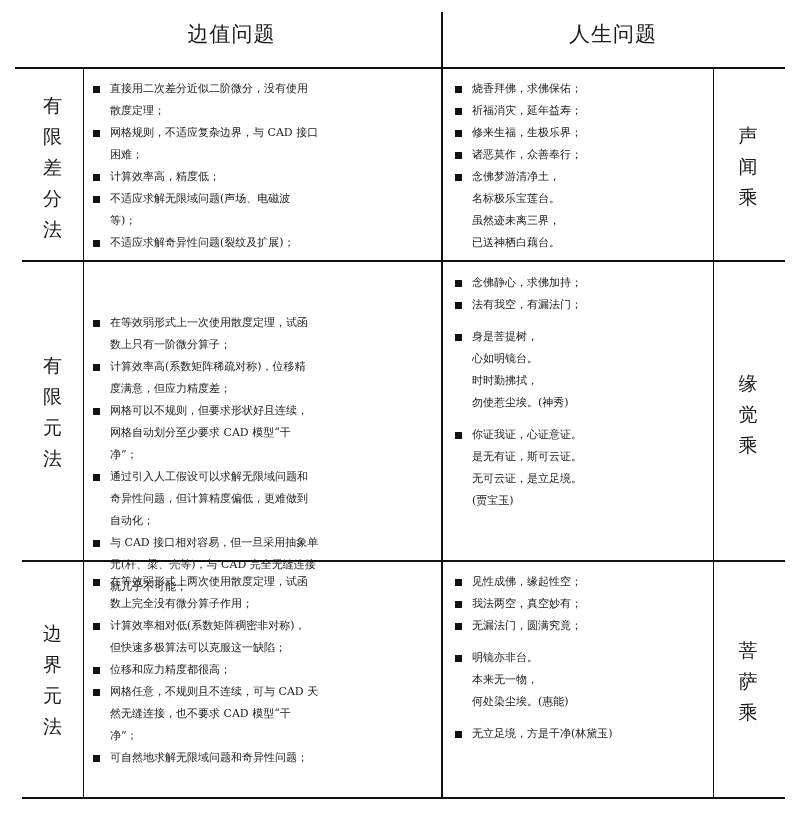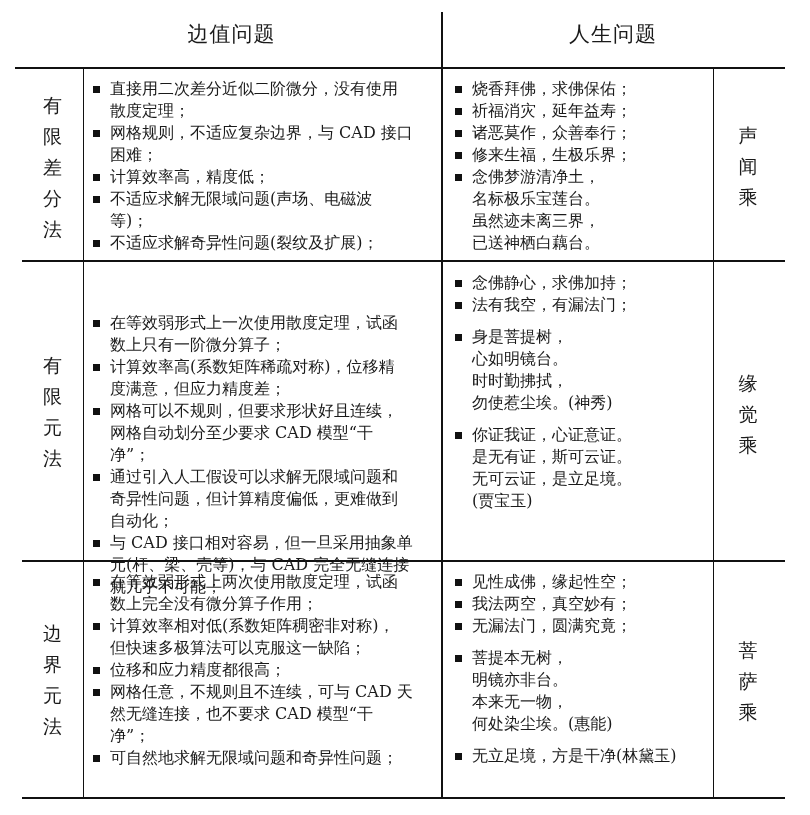--- a/index.html
+++ b/index.html
@@ -10,21 +10,21 @@
   .vline { position: absolute; width: 1px; background: #111; }
   .vline.thick { width: 2px; }
   .header-title { position: absolute; top: 20px; font-size: 21px; text-align: center;
                   letter-spacing: 1px; font-family: "DejaVu Sans", "Liberation Sans", sans-serif; font-weight: normal; }
   .row-label { position: absolute; left: 22px; width: 61px; text-align: center;
                font-size: 19px; line-height: 31px; }
   .row-label span { display: block; }
   .vehicle { position: absolute; left: 713px; width: 70px; text-align: center;
              font-size: 19px; line-height: 31px; }
   .vehicle span { display: block; }
-  .cell { position: absolute; font-size: 16px; line-height: 22px; }
+  .cell { position: absolute; font-size: 11px; line-height: 22px; }
   .bullets { list-style: none; margin: 0; padding: 0; }
   .bullets li { position: relative; padding-left: 22px; }
   .bullets li::before { content: ""; position: absolute; left: 5px; top: 8px;
                         width: 7px; height: 7px; background: #111; }
   .bullets li.gap { margin-top: 10px; }
   .bullets li .ln { display: block; }
   .just { text-align: justify; text-align-last: left; }
 </style>
 </head>
 <body>
@@ -75,24 +75,24 @@
   </div>
   <div class="cell" style="left:450px;top:78px;width:260px;">
     <ul class="bullets">
       <li>
           <span class="ln">烧香拜佛，求佛保佑；</span>
         </li>
       <li>
           <span class="ln">祈福消灾，延年益寿；</span>
         </li>
       <li>
+          <span class="ln">修来生福，生极乐界；</span>
+        </li>
+      <li>
           <span class="ln">诸恶莫作，众善奉行；</span>
-        </li>
-      <li>
-          <span class="ln">修来生福，生极乐界；</span>
         </li>
       <li>
           <span class="ln">念佛梦游清净土，</span>
           <span class="ln">名标极乐宝莲台。</span>
           <span class="ln">虽然迹未离三界，</span>
           <span class="ln">已送神栖白藕台。</span>
         </li>
     </ul>
   </div>
   <div class="vehicle" style="top:120px;">
@@ -196,21 +196,20 @@
       <li>
           <span class="ln">见性成佛，缘起性空；</span>
         </li>
       <li>
           <span class="ln">我法两空，真空妙有；</span>
         </li>
       <li>
           <span class="ln">无漏法门，圆满究竟；</span>
         </li>
       <li class="gap">
-          <span class="ln">菩提本无树，</span>
           <span class="ln">明镜亦非台。</span>
           <span class="ln">本来无一物，</span>
           <span class="ln">何处染尘埃。(惠能)</span>
         </li>
       <li class="gap">
           <span class="ln">无立足境，方是干净(林黛玉)</span>
         </li>
     </ul>
   </div>
   <div class="vehicle" style="top:635px;">

